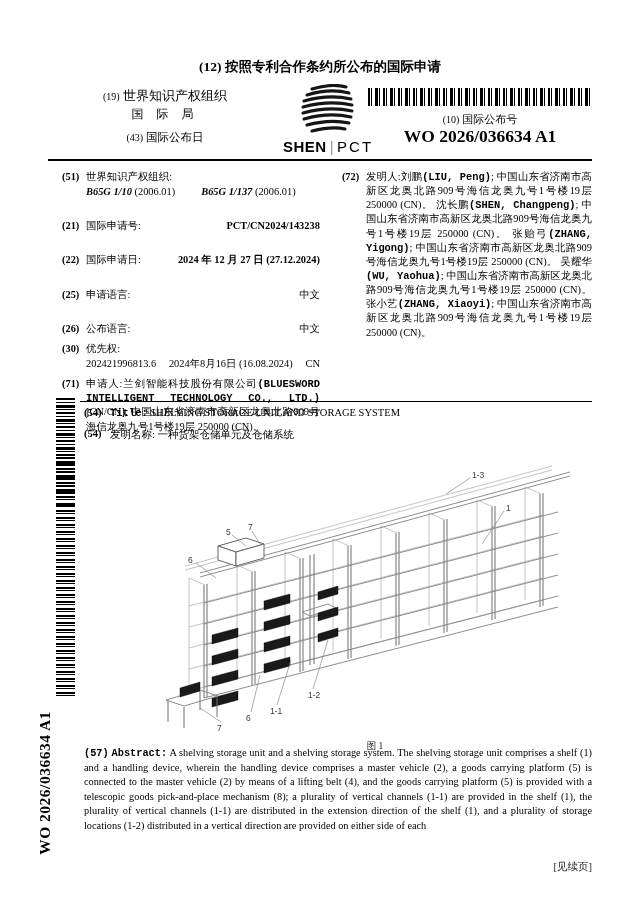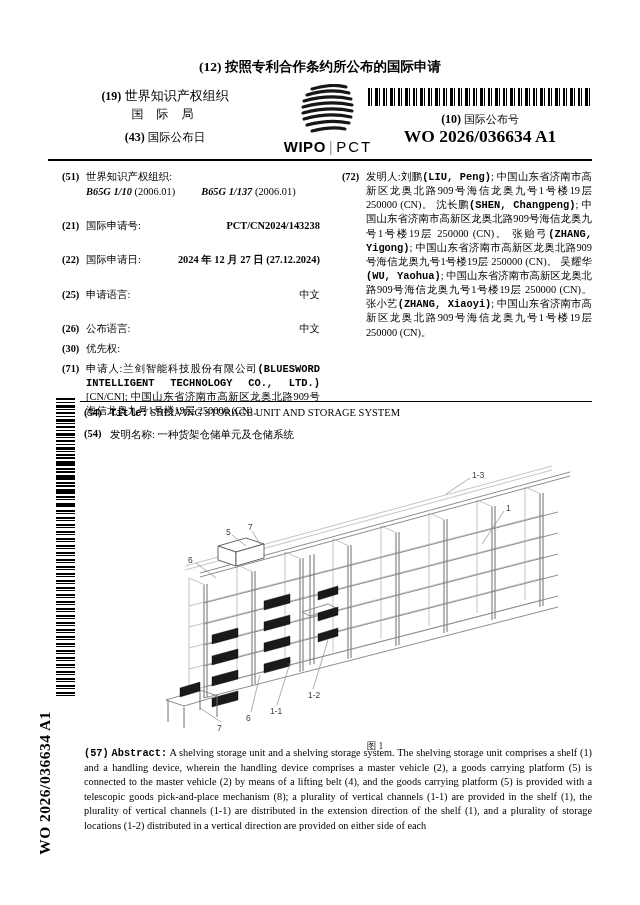--- a/index.html
+++ b/index.html
@@ -14,21 +14,21 @@
   .page { position:absolute; inset:0; background:#ffffff; }
 
   
   .pub-type { position:absolute; top:58px; left:48px; width:544px;
     text-align:center; font-size:13.5px; font-weight:bold; }
   .org-block { position:absolute; top:87px; left:58px; width:214px; text-align:center; }
   .org-name { font-size:13px; }
   .org-bureau { font-size:12px; letter-spacing:5px; margin-top:1px; }
   .pub-date-label { font-size:11.5px; margin-top:7px; }
   .pub-date-value { font-size:11.5px; font-weight:bold; margin-top:1px; }
-  .num-s { font-weight:bold; font-size:12px;margin-top:28px; }
+  .num-s { font-weight:normal; font-size:10px;margin-top:28px; }
 
   .logo { position:absolute; top:84px; left:280px; width:96px; text-align:center; }
   .logo svg { display:block; margin:0 auto; }
   .logo-text { font-family:"Liberation Sans", sans-serif; font-size:15px; margin-top:2px;
     letter-spacing:0.5px; white-space:nowrap; }
   .logo-text .w { font-weight:bold; }
   .logo-text .d { color:#9a9a9a; font-weight:normal; padding:0 3px; }
   .logo-text .p { font-weight:normal; letter-spacing:2px; }
 
   .barcode-top { position:absolute; top:88px; left:368px; width:224px; height:18px;
@@ -113,21 +113,21 @@
         <path d="M17 5  Q37 -1 51 3"></path>
         <path d="M12 11 Q35 4  54 9"></path>
         <path d="M9  17 Q34 10 56 15"></path>
         <path d="M8  23 Q34 16 57 21"></path>
         <path d="M8  29 Q34 22 57 27"></path>
         <path d="M9  35 Q34 28 56 33"></path>
         <path d="M12 41 Q35 35 54 39"></path>
         <path d="M17 47 Q37 42 50 45"></path>
       </g>
     </svg>
-    <div class="logo-text"><span class="w">WIPO</span><span class="d">|</span><span class="p">PCT</span></div>
+    <div class="logo-text"><span class="w">SHEN</span><span class="d">|</span><span class="p">PCT</span></div>
   </div>
 
   <div class="barcode-top"></div>
   <div class="pub-no-label"><span class="num-s">(10)</span>
     <span>国际公布号</span></div>
   <div class="pub-no-value">WO 2026/036634 A1</div>
 
   <div class="rule-1"></div>
 
   <div class="biblio">
@@ -164,20 +164,25 @@
 
       <div class="f kv">
         <span class="num">(26)</span>
         <span>公布语言:</span>
         <span>中文</span>
       </div>
 
       <div class="f">
         <span class="num">(30)</span>
         <span>优先权:</span>
+        <div class="prio-line">
+          <span>202421996813.6</span>
+          <span>2024年8月16日 (16.08.2024)</span>
+          <span>CN</span>
+        </div>
       </div>
 
       <div class="f">
         <span class="num">(71)</span>
         <span>申请人:</span><span>兰剑智能科技股份有限公司</span><span class="b">(BLUESWORD INTELLIGENT TECHNOLOGY CO., LTD.)</span><span> [CN/CN]; 中国山东省济南市高新区龙奥北路909号海信龙奥九号1号楼19层 250000 (CN)。</span>
       </div>
     </div>
 
     <div class="col-r">
       <div class="f">
@@ -335,14 +340,15 @@
 
   <div class="abstract">
     <span class="b">(57)</span>
     <span class="b">Abstract:</span>
     <span>A shelving storage unit and a shelving storage system. The shelving storage unit comprises a shelf (1) and a handling device, wherein the handling device comprises a master vehicle (2), a goods carrying platform (5) is connected to the master vehicle (2) by means of a lifting belt (4), and the goods carrying platform (5) is provided with a telescopic goods pick-and-place mechanism (8); a plurality of vertical channels (1-1) are provided in the shelf (1), the plurality of vertical channels (1-1) are distributed in the extension direction of the shelf (1), and a plurality of storage locations (1-2) distributed in a vertical direction are provided on either side of each</span>
   </div>
 
   <div class="barcode-side"></div>
   <div class="side-pubno">WO 2026/036634 A1</div>
 
+  <div class="footer-note">[见续页]</div>
 
 </div>
 
 </body></html>

